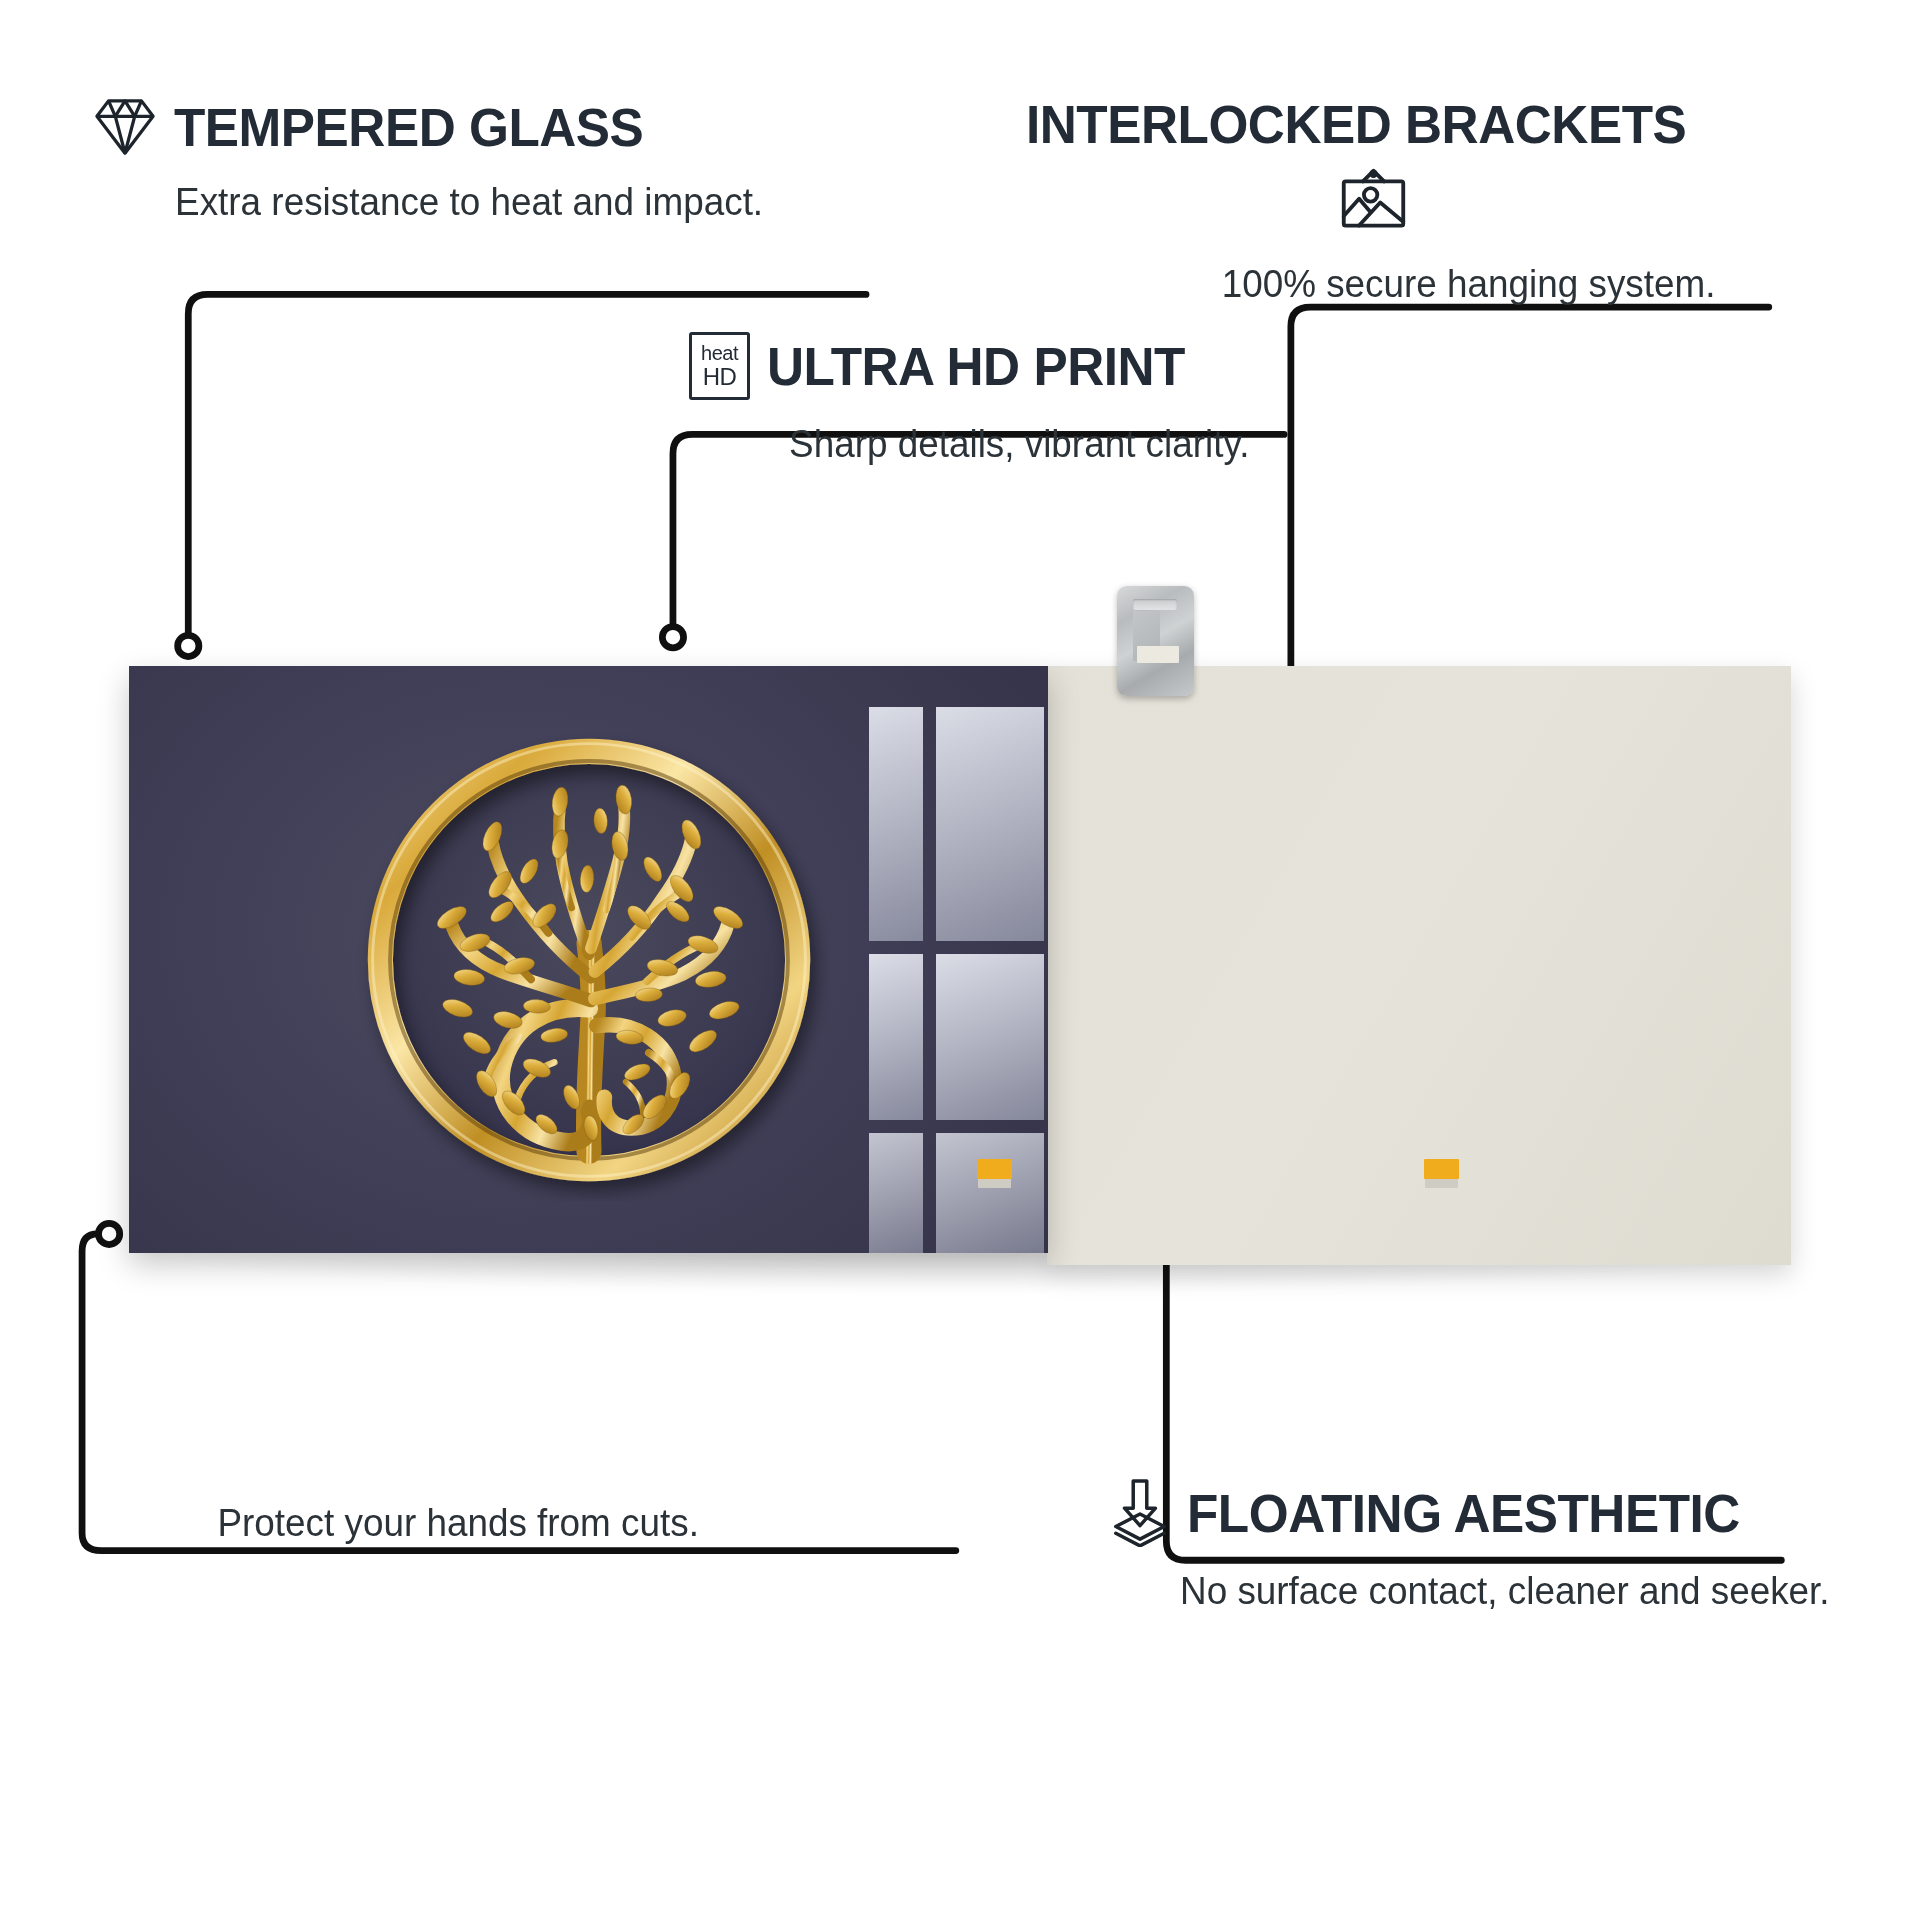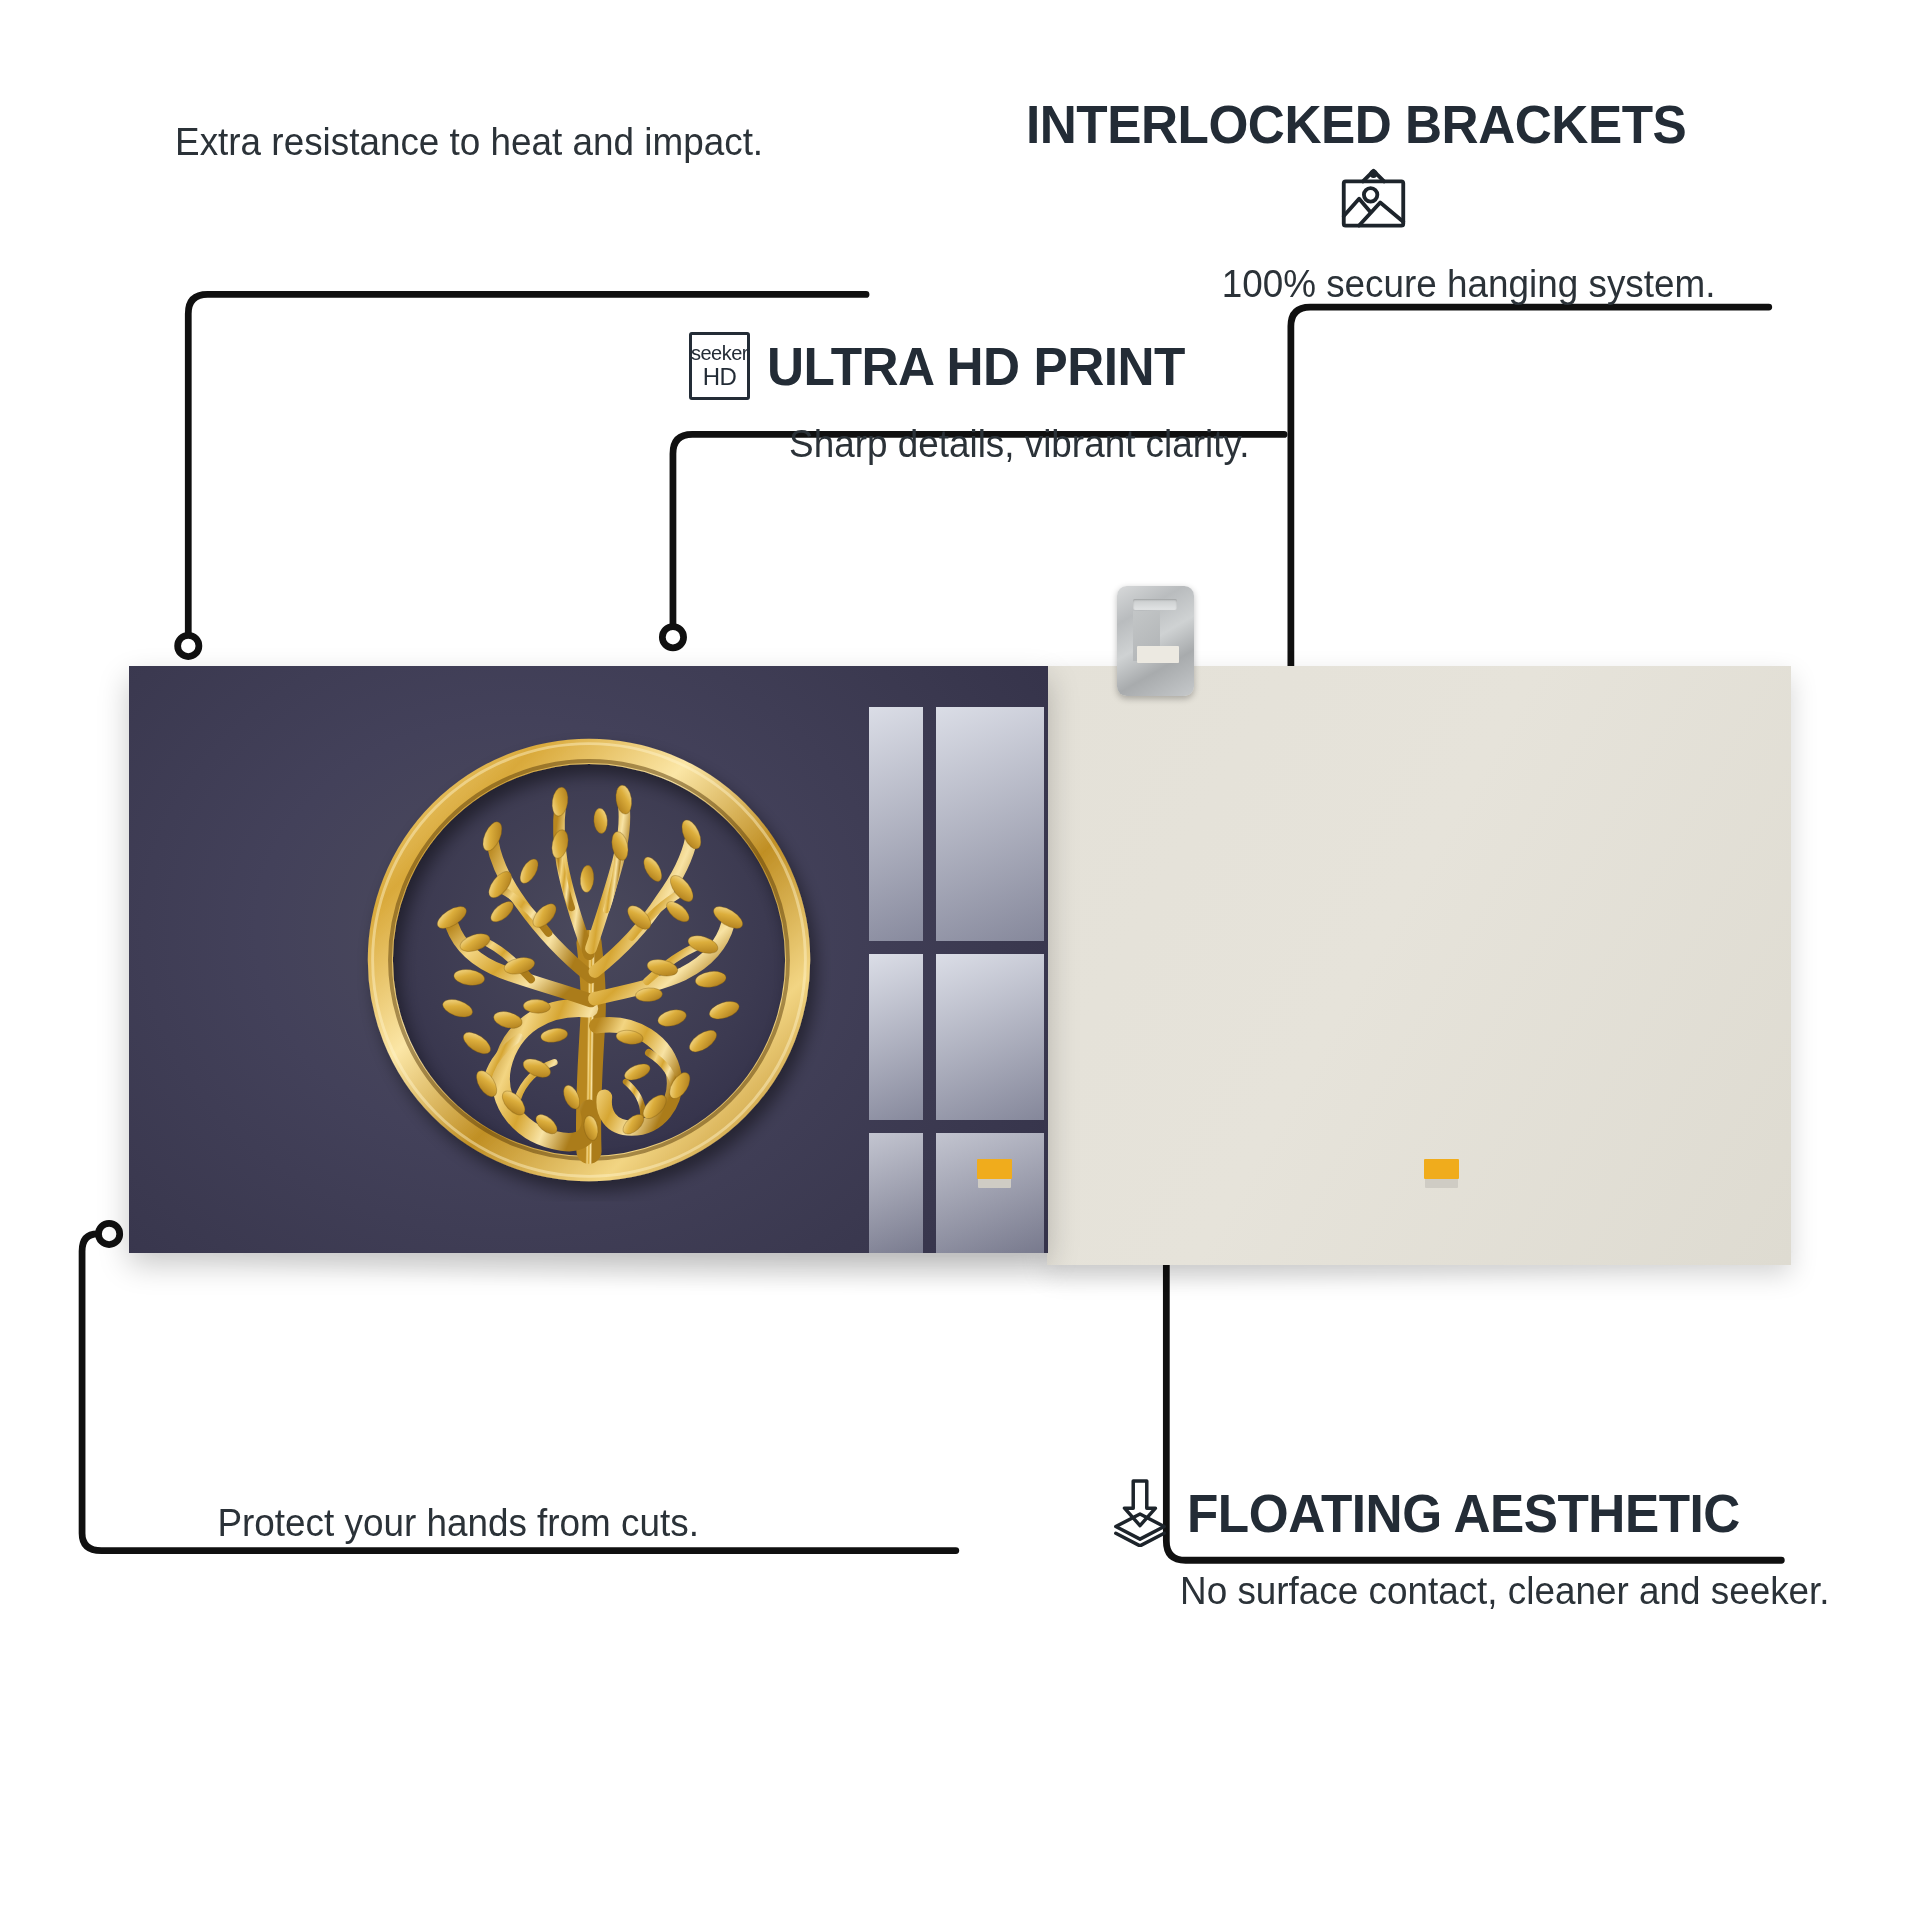--- a/index.html
+++ b/index.html
@@ -282,20 +282,32 @@
   <div class="pad" id="pad-left">
     <div class="top"></div>
       <div class="bot"></div>
   </div>
   <div class="pad" id="pad-right">
     <div class="top"></div>
       <div class="bot"></div>
   </div>
 
   <div class="feature" id="f-tempered">
+    <div class="feat-head">
+      <svg class="icon" width="64" height="60" viewBox="0 0 66 62">
+        <g stroke="#1d242b" stroke-width="3.4" fill="none" stroke-linejoin="round">
+          <path d="M4 20 L33 58 L62 20 L50 4 L16 4 Z"></path>
+          <path d="M4 20 L62 20"></path>
+          <path d="M16 4 L23 20 L33 58"></path>
+          <path d="M50 4 L43 20 L33 58"></path>
+          <path d="M23 20 L33 4 L43 20"></path>
+        </g>
+      </svg>
+      <div class="feat-title">TEMPERED GLASS</div>
+    </div>
     <div class="feat-sub">Extra resistance to heat and impact.</div>
   </div>
 
   <div class="feature" id="f-brackets">
     <div class="feat-head">
       <div class="feat-title">INTERLOCKED BRACKETS</div>
       <svg class="icon" width="71" height="71" viewBox="0 0 74 74">
         <g stroke="#1d242b" stroke-width="4" fill="none" stroke-linejoin="round" stroke-linecap="round">
           <path d="M26 14 L37 3 L48 14"></path>
           <circle cx="37" cy="6" r="2.4" fill="#1d242b"></circle>
@@ -305,21 +317,21 @@
           <path d="M22 60 L44 36 L68 56"></path>
         </g>
       </svg>
     </div>
     <div class="feat-sub">100% secure hanging system.</div>
   </div>
 
   <div class="feature" id="f-ultrahd">
     <div class="feat-head">
       <div class="ultrahd-badge icon">
-        <span class="u1">seeker</span>
+        <span class="u1">heat</span>
         <span class="u2">HD</span>
       </div>
       <div class="feat-title">ULTRA HD PRINT</div>
     </div>
     <div class="feat-sub">Sharp details, vibrant clarity.</div>
   </div>
 
   <div class="feature" id="f-edges">
     <div class="feat-sub">Protect your hands from cuts.</div>
   </div>

